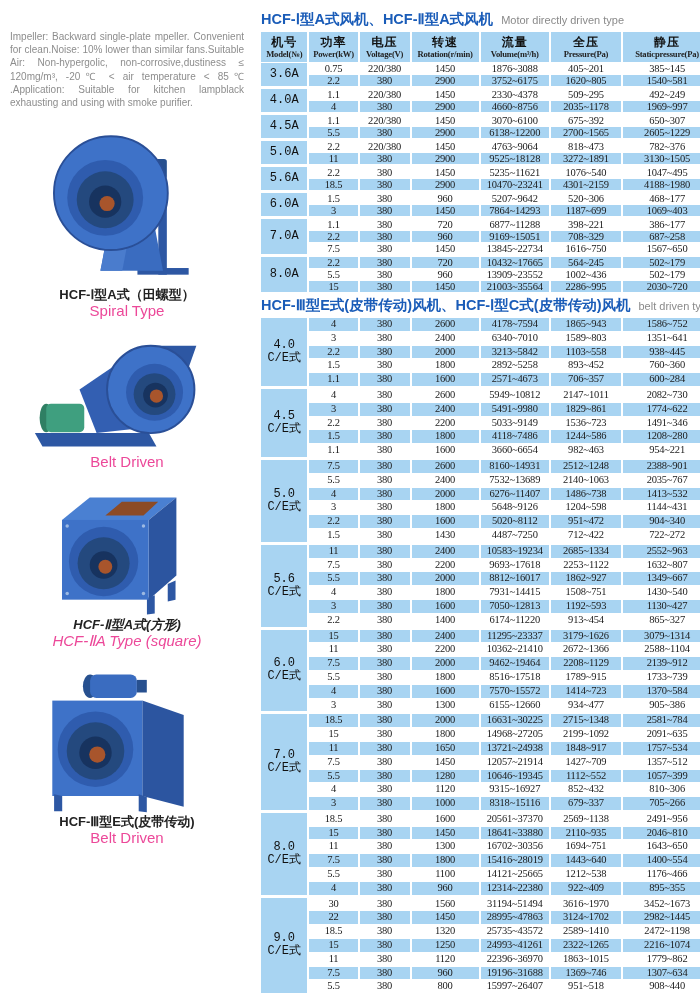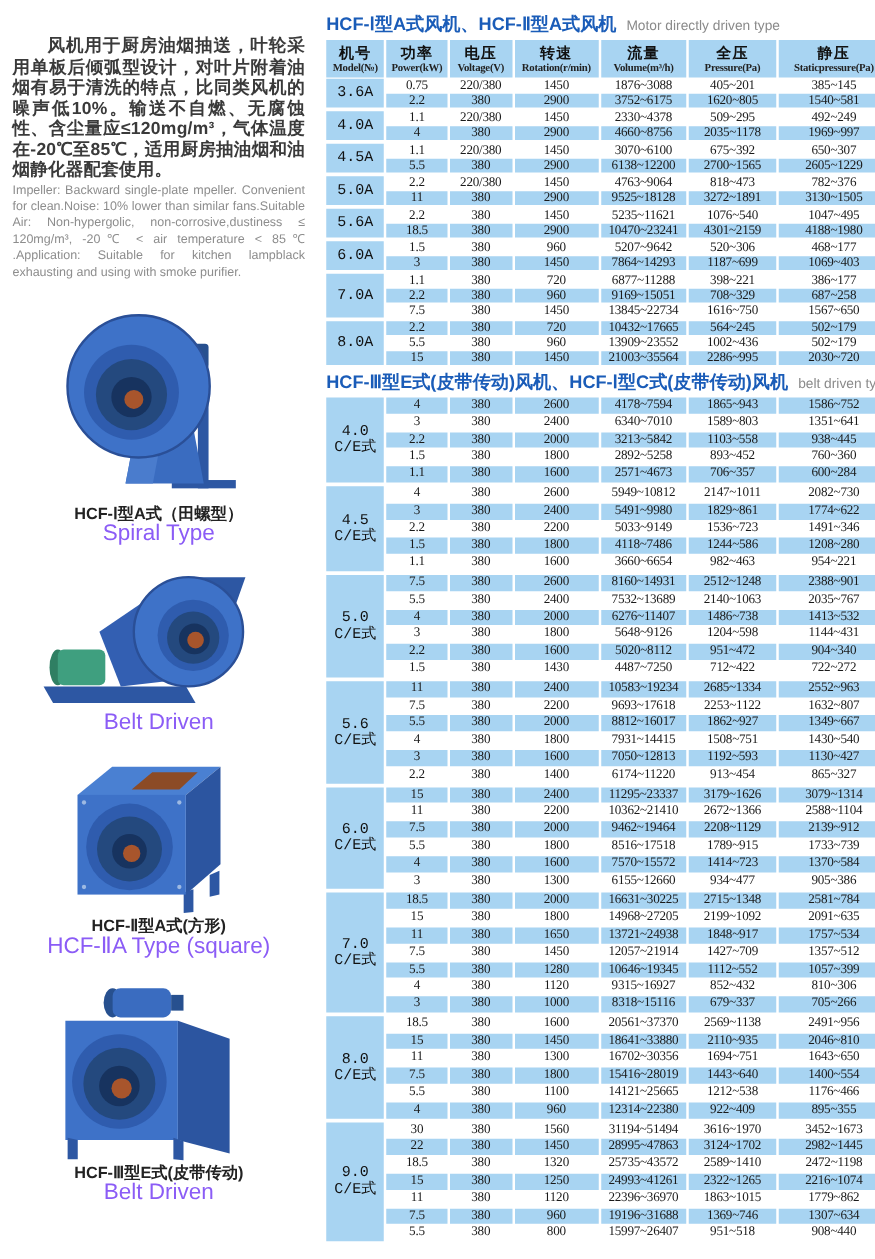--- a/index.html
+++ b/index.html
@@ -4,23 +4,23 @@
 <style>
   html,body{margin:0;padding:0;background:#fff;}
   #page{width:700px;height:1007px;background:#fff;overflow:hidden;display:flex;
         font-family:"Liberation Sans",sans-serif;position:relative;}
   
   .left{width:254px;box-sizing:border-box;padding:28px 10px 0 10px;flex:none;}
   .cn-intro{font-size:14px;line-height:16.5px;font-weight:bold;color:#3a3a3a;
             text-align:justify;text-indent:2em;letter-spacing:.2px;}
   .en-intro{margin-top:2px;font-size:10px;line-height:13.2px;color:#8d8d8d;text-align:justify;}
   .figure{text-align:center;}
-  .fig1{margin-top:12px;} .fig2{margin-top:22px;} .fig3{margin-top:18px;} .fig4{margin-top:22px;}
+  .fig1{margin-top:12px;} .fig2{margin-top:22px;} .fig3{margin-top:18px;font-style:italic;} .fig4{margin-top:22px;}
   .fig-cn{font-size:13px;font-weight:bold;color:#222;line-height:16px;}
-  .fig-en{font-size:18px;color:#8b5cf6;line-height:15px;}
+  .fig-en{font-size:15px;color:#ec4899;line-height:15px;}
   .figure svg{display:block;margin:0 auto;}
   
   .right{flex:1;box-sizing:border-box;padding:10px 3px 0 5px;}
   .tbl-title{display:flex;align-items:baseline;gap:8px;margin:0 0 2px 2px;white-space:nowrap;}
   .tbl-title .t-cn{color:#1a5cb8;font-weight:bold;font-size:14.5px;}
   .tbl-title .t-en{color:#8a8a8a;font-size:11px;}
   table{width:100%;border-collapse:separate;border-spacing:2px 1px;table-layout:fixed;}
   th,td{padding:0;text-align:center;vertical-align:middle;overflow:hidden;}
   th.hdr{background:#a8d4f2;height:30px;}
   .hcn{font-size:12px;font-weight:bold;color:#111;letter-spacing:1px;line-height:14px;}
@@ -33,21 +33,20 @@
   td.model{background:#a8d4f2;font-family:Liberation Mono, monospace;font-size:12px;color:#111;}
   td.model .mline{line-height:13px;}
   tr.gap td{height:1px;background:transparent;}
 </style>
 </head>
 <body>
 
 <div id="page">
 
   <div class="left">
-    <div class="cn-intro">风机用于厨房油烟抽送，叶轮采用单板后倾弧型设计，对叶片附着油烟有易于清洗的特点，比同类风机的噪声低10%。输送不自燃、无腐蚀性、含尘量应≤120mg/m³，气体温度在-20℃至85℃，适用厨房抽油烟和油烟静化器配套使用。</div>
     <div class="en-intro">Impeller: Backward single-plate mpeller. Convenient for clean.Noise: 10% lower than similar fans.Suitable Air: Non-hypergolic, non-corrosive,dustiness ≤ 120mg/m³, -20℃ &lt; air temperature &lt; 85℃ .Application: Suitable for kitchen lampblack exhausting and using with smoke purifier.</div>
 
     <div class="figure fig1">
       <svg width="200" height="166" viewBox="0 0 210 175">
         <rect x="138" y="66" width="9" height="96" fill="#2d57a3"></rect>
         <rect x="116" y="155" width="54" height="7" fill="#2d57a3"></rect>
         <rect x="120" y="40" width="27" height="21" rx="3" fill="#27508f"></rect>
         <polygon points="88,100 132,100 143,158 77,158" fill="#3a6cc0"></polygon>
         <polygon points="88,100 111,100 100,158 77,158" fill="#4a7ccd"></polygon>
         <circle cx="88" cy="76" r="60" fill="#3e72c8"></circle>

